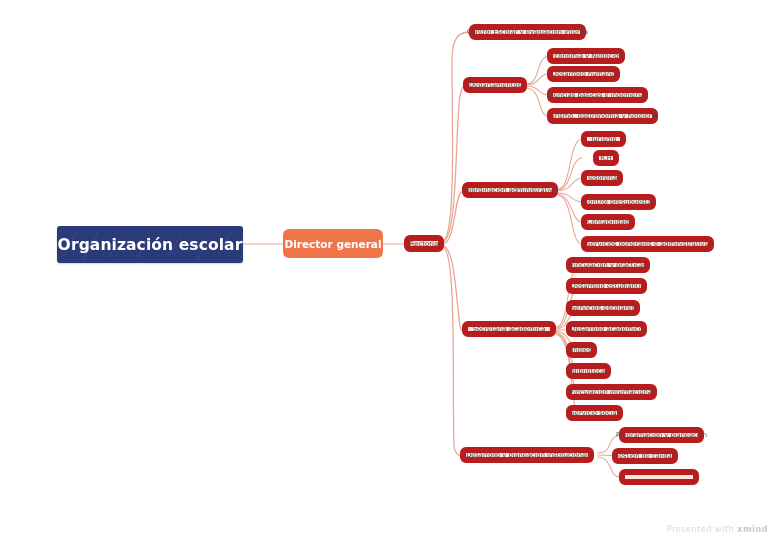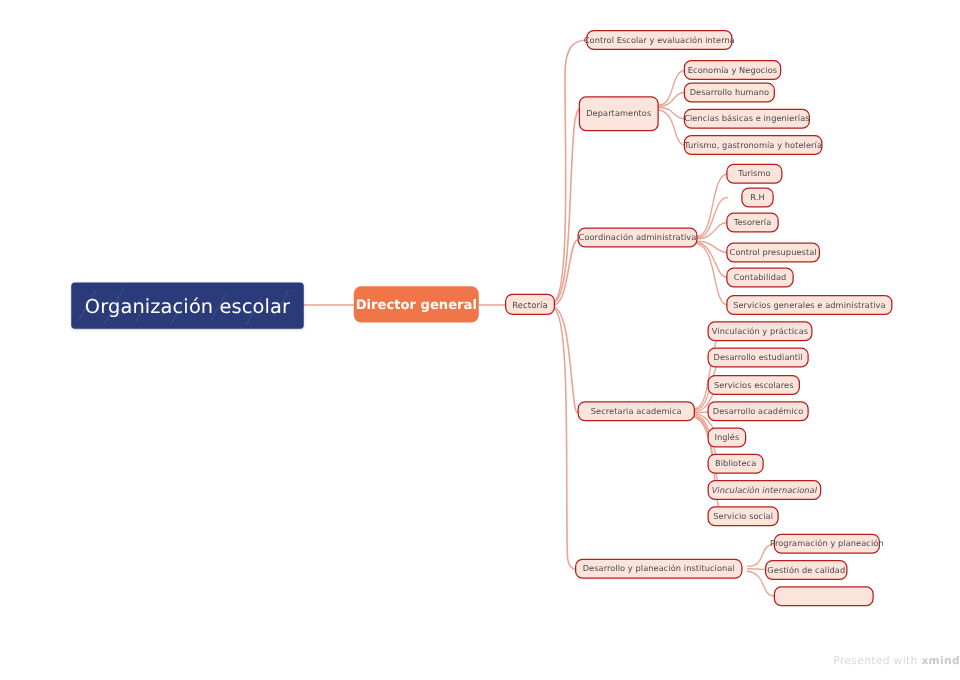--- a/index.html
+++ b/index.html
@@ -19,21 +19,21 @@
     display:flex;align-items:center;justify-content:center;
     white-space:nowrap;
     border-radius:7px;
   }
 
   
   .node.root{
     background:#2b3a78;
     color:#ffffff;
     font-size:15.5px;
-    font-weight:400;
+    font-weight:700;
     letter-spacing:.1px;
     border-radius:3px;
     padding:0 14px;
     box-shadow:0 1px 2px rgba(0,0,0,.18);
   }
   .node.root .hatch{
     position:absolute;inset:0;border-radius:7px;overflow:hidden;opacity:.5;
   }
 
   
@@ -42,21 +42,21 @@
     color:#ffffff;
     font-size:10.5px;
     font-weight:700;
     border-radius:6px;
     padding:0 12px;
   }
 
   
   .node.pill{
     background:#fbe4dc;
-    border:1px solid #b91c1c;
+    border:6px solid #b91c1c;
     color:#4a4a4a;
     font-size:6.6px;
     font-weight:400;
     padding:0 6px;
     border-radius:6px;
     letter-spacing:.05px;
   }
   .node.pill.mid{
     font-size:6.8px;
   }
@@ -139,21 +139,21 @@
   </div>
 
   <div class="node pill mid" style="left:404px;top:235px;width:40px;height:17px;">
     <span>Rectoría</span>
   </div>
 
   <div class="node pill" style="left:469px;top:24px;width:117px;height:16px;">
     <span>Control Escolar y evaluación interna</span>
   </div>
 
-  <div class="node pill" style="left:463px;top:77px;width:64px;height:28px;">
+  <div class="node pill" style="left:463px;top:77px;width:64px;height:16px;">
     <span>Departamentos</span>
   </div>
   <div class="node pill" style="left:547px;top:48px;width:78px;height:16px;">
     <span>Economía y Negocios</span>
   </div>
   <div class="node pill" style="left:547px;top:66px;width:73px;height:16px;">
     <span>Desarrollo humano</span>
   </div>
   <div class="node pill" style="left:547px;top:87px;width:101px;height:16px;">
     <span>Ciencias básicas e ingenierías</span>

